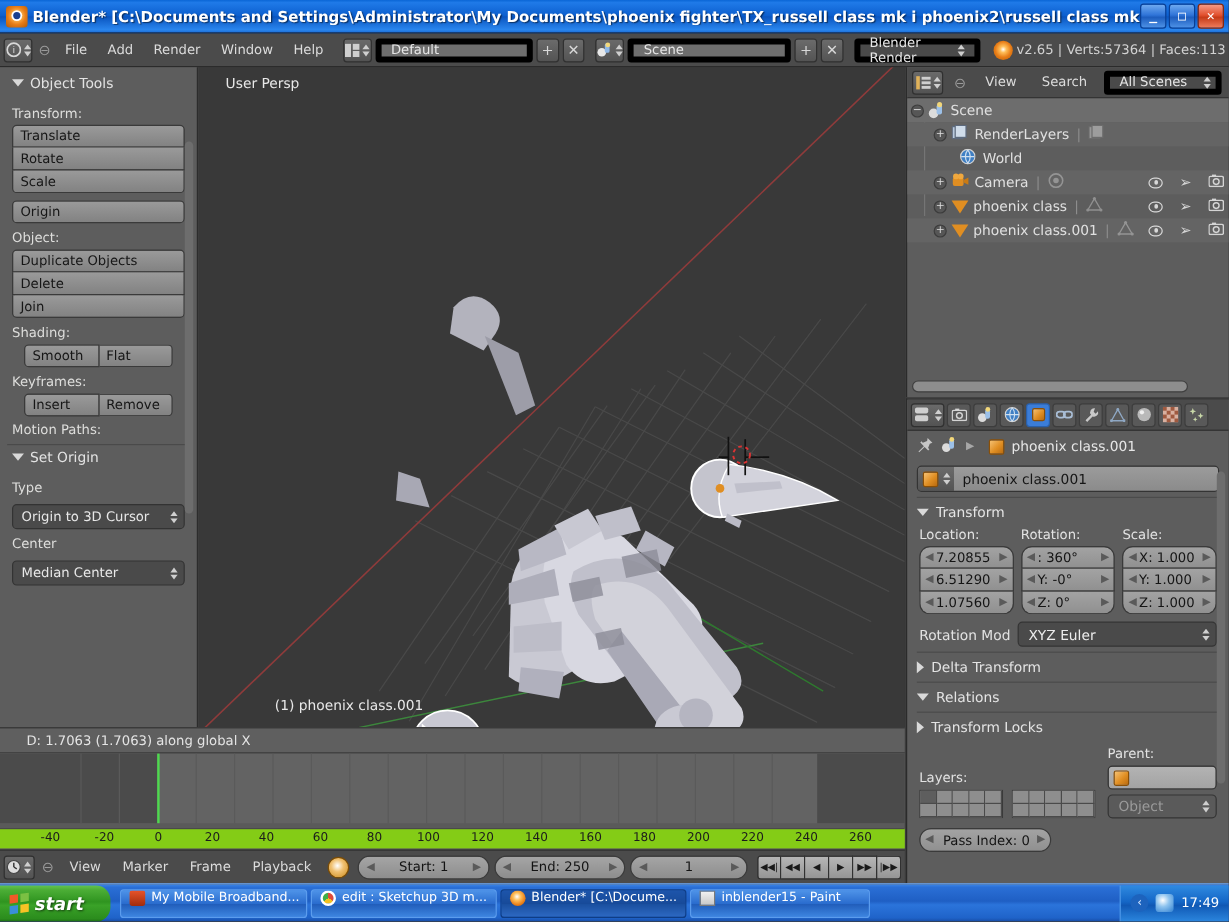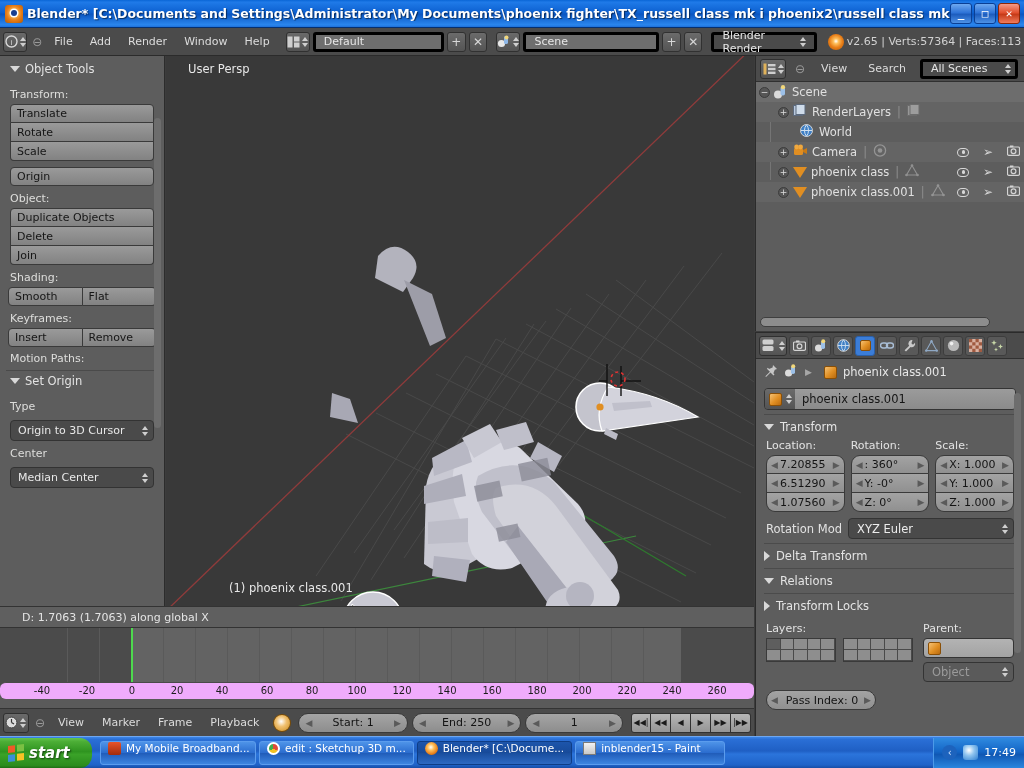--- a/index.html
+++ b/index.html
@@ -28,21 +28,21 @@
   
   .topbar{ position:absolute; left:0; top:28px; width:1024px; height:28px;
     background:#4b4b4b; border-bottom:1px solid #2b2b2b; display:flex; align-items:center; padding:0 3px; gap:3px;}
   .menubtn{ color:#dcdcdc; font-size:11px; padding:2px 7px; white-space:nowrap;}
   .hdr-icon{ width:26px;height:20px;border-radius:3px;background:linear-gradient(to bottom,#6a6a6a,#535353);
     border:1px solid #303030; display:flex;align-items:center;justify-content:center; position:relative;}
   .spin{ width:6px;height:14px;display:flex;flex-direction:column;justify-content:center;gap:2px;margin-left:2px;}
   .spin i{ border-left:3px solid transparent;border-right:3px solid transparent; display:block;}
   .spin i.u{ border-bottom:4px solid #cfcfcf;}
   .spin i.d{ border-top:4px solid #cfcfcf;}
-  .fieldbox{ height:20px; background:#6e6e6e; border:3px solid #000000; border-radius:3px;
+  .fieldbox{ height:20px; background:#6e6e6e; border:5px solid #000000; border-radius:3px;
     display:flex;align-items:center; color:#e6e6e6; padding:0 8px; font-size:11px; }
   .smallbtn{ width:20px;height:20px;border:1px solid #313131;border-radius:3px;
     background:linear-gradient(to bottom,#6b6b6b,#545454); color:#d8d8d8;
     display:flex;align-items:center;justify-content:center;font-size:12px;}
   .dot-sep{ color:#9a9a9a; font-size:12px; padding:0 2px;}
   .verinfo{ color:#d2d2d2; font-size:11px; white-space:nowrap; overflow:hidden;}
 
   
   .toolpanel{ position:absolute; left:0; top:56px; width:165px; height:550px;
     background:#5d5d5d; border-right:1px solid #2c2c2c; overflow:hidden;}
@@ -50,21 +50,21 @@
   .tri{ width:0;height:0;border-left:5px solid transparent;border-right:5px solid transparent;border-top:6px solid #d9d9d9;}
   .tri.r{ border-top:5px solid transparent;border-bottom:5px solid transparent;border-left:6px solid #d9d9d9;border-right:none;}
   .t-lbl{ color:#dededc; font-size:11px; padding:6px 0 3px 10px;}
   .tbtn{ margin:0 10px; height:19px; background:linear-gradient(to bottom,#9a9a9a,#828282);
     border:1px solid #3a3a3a; color:#161616; font-size:11px; display:flex;align-items:center;
     padding-left:6px;}
   .tbtn.top{ border-radius:4px 4px 0 0;}
   .tbtn.bot{ border-radius:0 0 4px 4px; border-top:none;}
   .tbtn.mid{ border-top:none;}
   .tbtn.one{ border-radius:4px;}
-  .tpair{ margin:0 8px; display:flex; }
+  .tpair{ margin:0 20px; display:flex; }
   .tpair .tbtn{ margin:0; flex:1;}
   .tpair .tbtn:first-child{ border-radius:4px 0 0 4px;}
   .tpair .tbtn:last-child{ border-radius:0 4px 4px 0; border-left:none;}
   .tdrop{ margin:4px 10px 0; height:21px; border-radius:4px; background:#4a4a4a;
     border:1px solid #333; color:#e8e8e8; font-size:11px; display:flex;align-items:center;
     justify-content:space-between; padding:0 5px 0 7px;}
   .panelscroll{ position:absolute; right:3px; top:62px; width:7px; height:310px;
     background:#6d6d6d; border-radius:4px;}
   .sep-line{ height:1px; background:#4a4a4a; margin:8px 6px 0;}
 
@@ -77,22 +77,22 @@
   
   .infobar{ position:absolute; left:0; top:606px; width:754px; height:22px;
     background:#5f5f5f; border-top:1px solid #333; border-bottom:1px solid #333;
     display:flex;align-items:center; padding-left:22px; color:#e4e4e4; font-size:11px;}
 
   
   .timeline{ position:absolute; left:0; top:628px; width:754px; height:80px; background:#5a5a5a;}
   .tl-canvas{ position:absolute; left:0; top:0; width:754px; height:58px; background:#636363;}
   .tl-out{ position:absolute; top:0; height:58px; background:#4b4b4b;}
   .tl-play{ position:absolute; top:0; width:2px; height:58px; background:#4ed94e;}
-  .tl-ruler{ position:absolute; left:0; top:54px; width:754px; height:17px;
-    background:#f0abfc; border-top:1px solid #4a4a4a;border-radius:6px;}
+  .tl-ruler{ position:absolute; left:0; top:62px; width:754px; height:17px;
+    background:#84cc16; border-top:1px solid #4a4a4a;}
   .tl-tick{ position:absolute; top:2px; color:#1c1c1c; font-size:10px; transform:translateX(-50%);}
   .tl-grid{ position:absolute; top:0; width:1px; height:58px; background:#5a5a5a;}
   .tl-hdr{ position:absolute; left:0; top:708px; width:754px; height:28px;
     background:#4b4b4b; border-top:1px solid #333; display:flex;align-items:center;gap:4px; padding:0 3px;}
   .navbtn{ width:20px;height:20px; border:1px solid #313131;
     background:linear-gradient(to bottom,#b6b6b6,#959595); color:#1a1a1a;
     display:flex;align-items:center;justify-content:center; font-size:8px;}
   .numfield{ height:20px; border-radius:10px; border:1px solid #3a3a3a;
     background:linear-gradient(to bottom,#a5a5a5,#8d8d8d); color:#131313; font-size:11px;
     display:flex;align-items:center;justify-content:space-between; padding:0 6px;}
@@ -836,21 +836,21 @@
   <div class="pr-sec">
     <span class="tri"></span>
     <span>Relations</span>
   </div>
   <div class="pr-sec">
     <span class="tri r"></span>
     <span>Transform Locks</span>
   </div>
 
   <div style="display:flex;gap:10px;margin:8px 10px 0;">
-    <div style="flex:none;">
+    <div style="flex:none;margin-top:20px;">
       <div class="col-h">Layers:</div>
       <div class="layersgrid">
         <div class="lgrp">
           <div class="on"></div>
             <div></div>
             <div></div>
             <div></div>
             <div></div>
           <div></div>
             <div></div>

